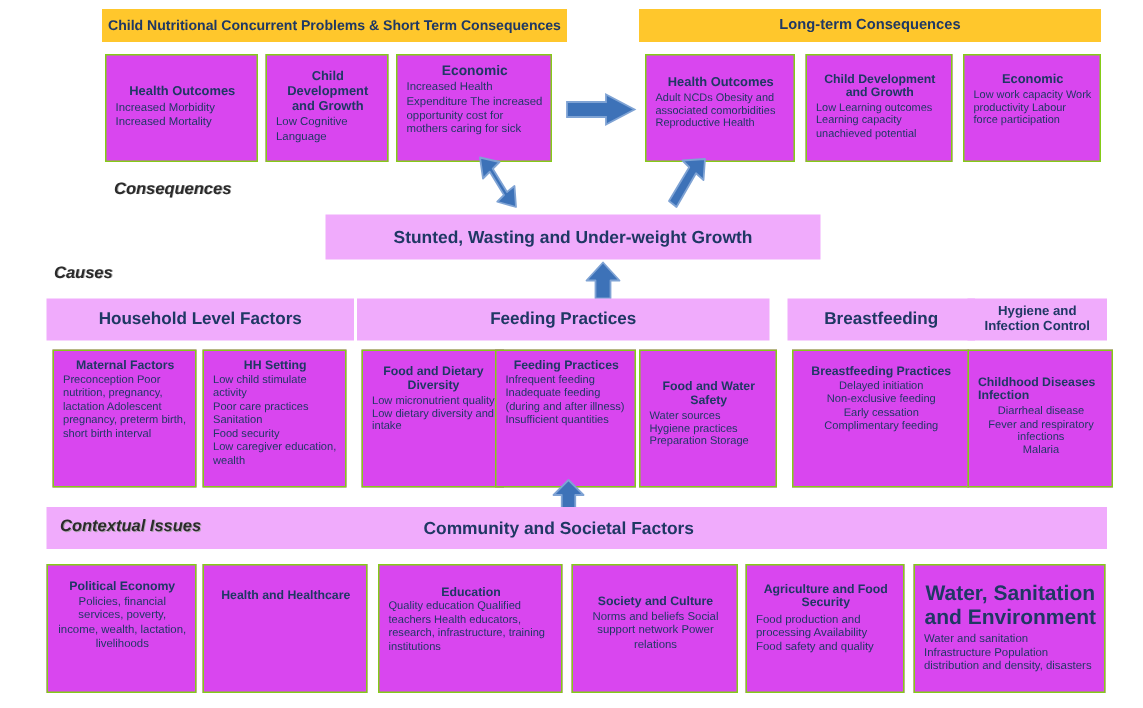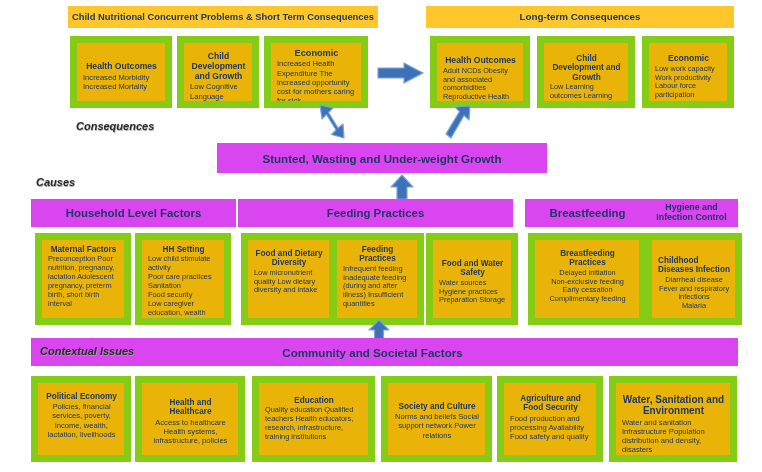--- a/index.html
+++ b/index.html
@@ -18,27 +18,27 @@
     position:absolute;
     background:#FFC72C;
     display:flex;align-items:center;justify-content:center;
     text-align:center;
     font-weight:bold;
     color:#1F3864;
     line-height:1.12;
     box-sizing:border-box;
     padding:2px 4px;
   }
-  .band.deep{background:#d946ef;}
+  .band.deep{background:#f0abfc;}
 
   
   .box{
     position:absolute;
-    background:#eab308;
-    border:7px solid #84cc16;
+    background:#d946ef;
+    border:1px solid #84cc16;
     box-sizing:border-box;
     padding:5px 5px 4px 6px;
     color:#1F3864;
     overflow:hidden;
   }
   .box .bt{
     display:block;
     font-weight:bold;
     text-align:center;
     line-height:1.14;
@@ -224,22 +224,20 @@
 
   <div class="sidelabel" style="left:40px;top:345px;font-size:11px;">Contextual Issues</div>
 
   <div class="box c" style="left:31px;top:376px;width:100px;height:86px;">
     <span class="bt" style="font-size:8.2px;padding-top:4px;">Political Economy</span>
     <span class="bb" style="font-size:7.6px;text-align:center;">Policies, financial services, poverty, income, wealth, lactation, livelihoods</span>
   </div>
 
   <div class="box c" style="left:135px;top:376px;width:110px;height:86px;">
     <span class="bt" style="font-size:8.2px;padding-top:10px;">Health and Healthcare</span>
-    <span class="bb" style="font-size:7.6px;text-align:center;">Access to healthcare
-Health systems, infrastructure, policies</span>
   </div>
 
   <div class="box c" style="left:252px;top:376px;width:123px;height:86px;">
     <span class="bt" style="font-size:8.2px;padding-top:8px;">Education</span>
     <span class="bb" style="font-size:7.4px;text-align:left;">Quality education
 Qualified teachers
 Health educators, research, infrastructure, training institutions</span>
   </div>
 
   <div class="box c" style="left:381px;top:376px;width:111px;height:86px;">
@@ -250,19 +248,19 @@
   </div>
 
   <div class="box c" style="left:497px;top:376px;width:106px;height:86px;">
     <span class="bt" style="font-size:8.2px;padding-top:6px;">Agriculture and Food Security</span>
     <span class="bb" style="font-size:7.6px;text-align:left;">Food production and processing
 Availability
 Food safety and quality</span>
   </div>
 
   <div class="box c" style="left:609px;top:376px;width:128px;height:86px;">
-    <span class="bt" style="font-size:10px;padding-top:6px;">Water, Sanitation and Environment</span>
+    <span class="bt" style="font-size:14px;padding-top:6px;">Water, Sanitation and Environment</span>
     <span class="bb" style="font-size:7.6px;text-align:left;">Water and sanitation
 Infrastructure
 Population distribution and density, disasters</span>
   </div>
 
 </div>
 
 </body></html>

